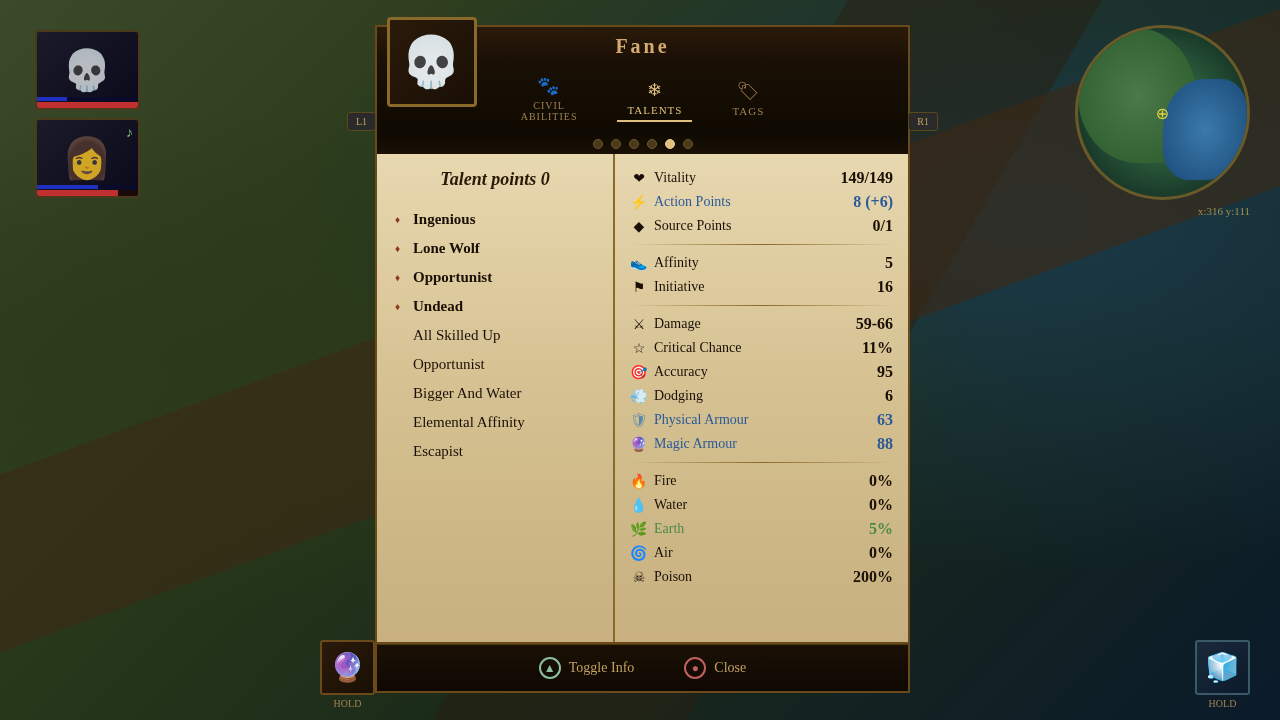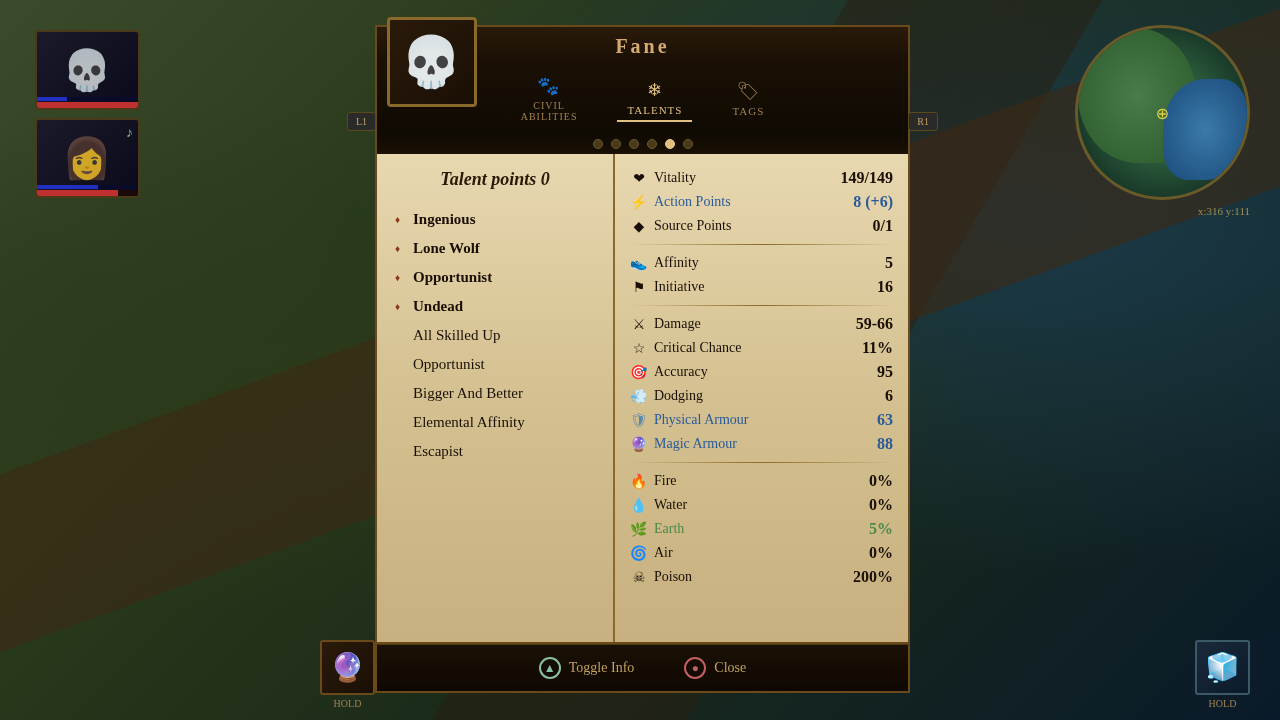--- a/index.html
+++ b/index.html
@@ -598,21 +598,21 @@
       <div class="talent-item">
         <span class="talent-bullet"> </span>
         <span>All Skilled Up</span>
       </div>
       <div class="talent-item">
         <span class="talent-bullet"> </span>
         <span>Opportunist</span>
       </div>
       <div class="talent-item">
         <span class="talent-bullet"> </span>
-        <span>Bigger And Better</span>
+        <span>Bigger And Water</span>
       </div>
       <div class="talent-item">
         <span class="talent-bullet"> </span>
         <span>Elemental Affinity</span>
       </div>
       <div class="talent-item">
         <span class="talent-bullet"> </span>
         <span>Escapist</span>
       </div>
     </div>

